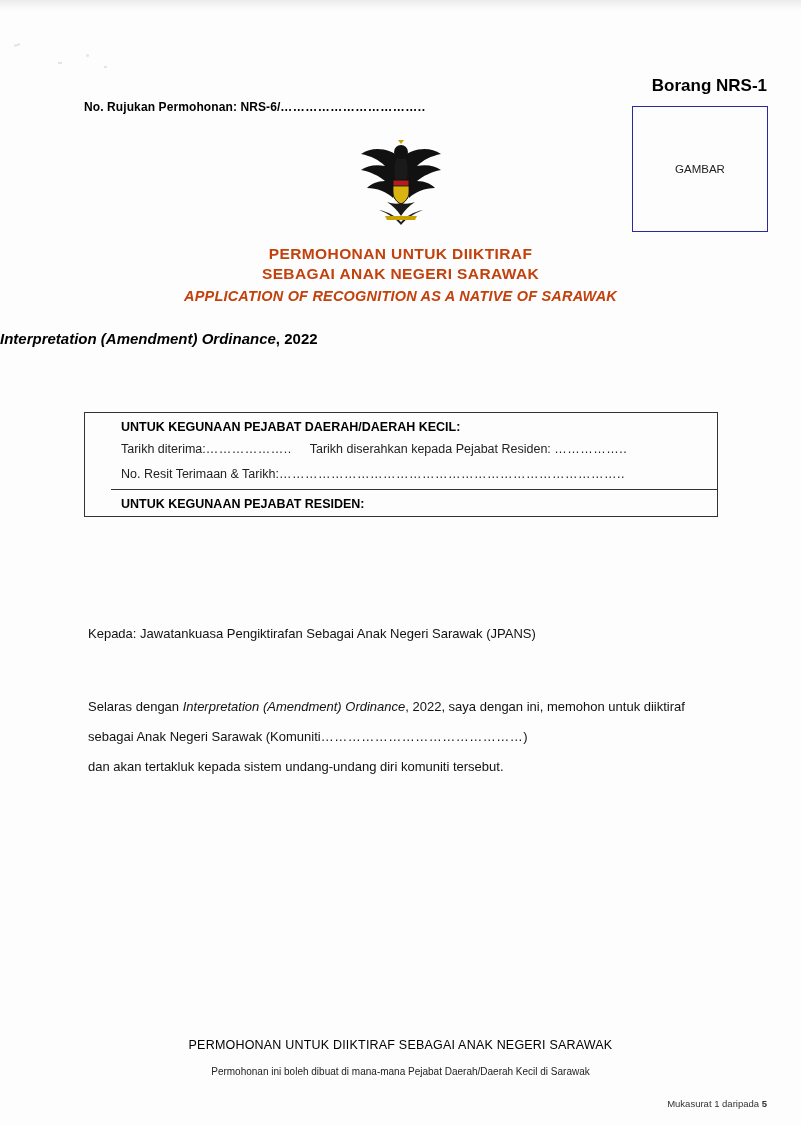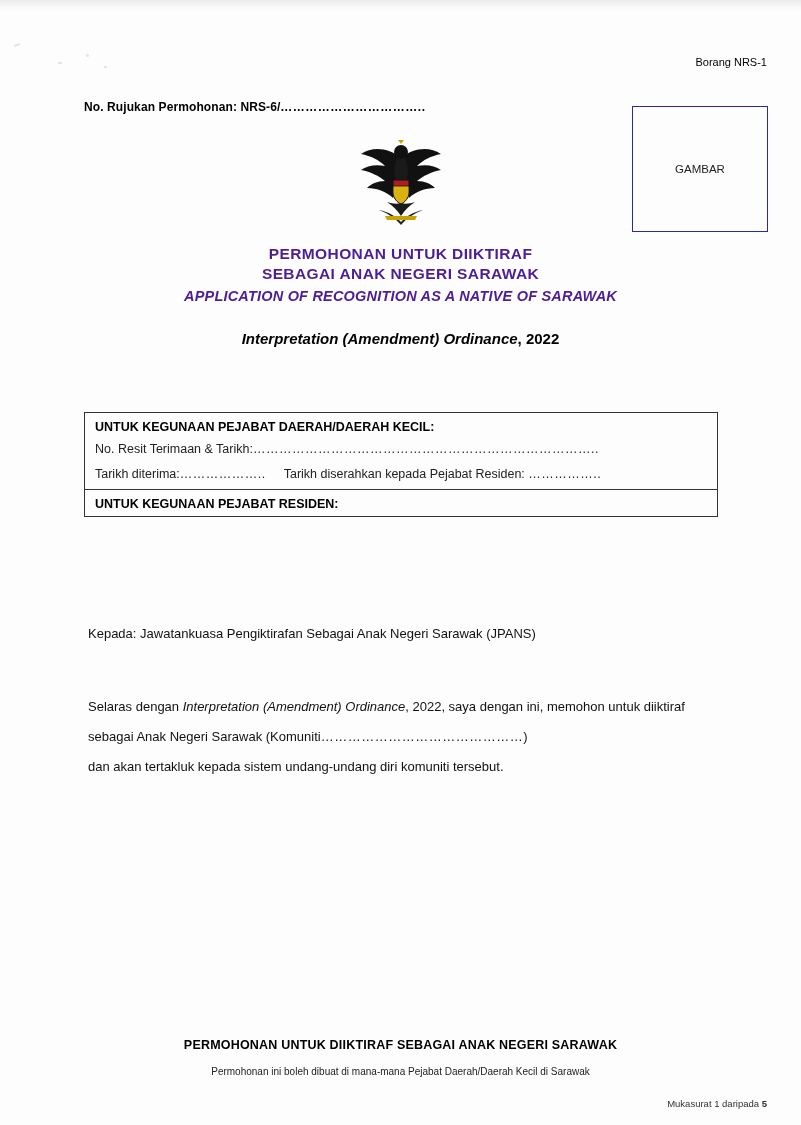--- a/index.html
+++ b/index.html
@@ -41,24 +41,24 @@
     right: 32px;
     border: 1.5px solid #000;
     padding: 5px 12px 6px 12px;
     font-size: 17px;
     font-weight: 400;
     letter-spacing: .3px;
     color: #000;
   }
   .borang {
     position: absolute;
-    top: 56px;
+    top: 76px;
     right: 34px;
-    font-size: 11px;
-    font-weight: normal;
+    font-size: 17px;
+    font-weight: bold;
     color: #000;
   }
 
   .ref-line {
     position: absolute;
     top: 100px;
     left: 84px;
     font-size: 12px;
     font-weight: bold;
     color: #000;
@@ -95,21 +95,21 @@
   }
   .crest svg { display: block; }
 
   
   .title-block {
     position: absolute;
     top: 244px;
     left: 0;
     right: 0;
     text-align: center;
-    color: #4c1d95;
+    color: #c2410c;
   }
   .title-1 {
     font-size: 15.5px;
     font-weight: bold;
     letter-spacing: .4px;
     line-height: 20px;
   }
   .title-2 {
     font-size: 15.5px;
     font-weight: bold;
@@ -120,35 +120,35 @@
     font-size: 14.5px;
     font-weight: bold;
     font-style: italic;
     letter-spacing: .2px;
     margin-top: 4px;
   }
   .ordinance {
     position: absolute;
     top: 330px;
     left: 0; right: 0;
-    text-align: center;
     font-size: 15px;
     font-weight: bold;
     color: #000;
   }
   .ordinance i { font-style: italic; }
 
   
   .office-table {
     position: absolute;
     top: 412px;
     left: 84px;
     width: 634px;
     border: 1px solid #333;
     box-sizing: border-box;
+    padding-left: 26px;
   }
   .office-sec {
     padding: 0;
   }
   .office-sec + .office-sec {
     border-top: 1px solid #333;
   }
   .office-head {
     font-size: 12.5px;
     font-weight: bold;
@@ -187,21 +187,21 @@
   
   .footer {
     position: absolute;
     bottom: 48px;
     left: 0; right: 0;
     text-align: center;
     color: #000;
   }
   .footer-1 {
     font-size: 12.5px;
-    font-weight: bold;
+    font-weight: normal;
     letter-spacing: .2px;
   }
   .footer-2 {
     font-size: 10px;
     margin-top: 14px;
     color: #222;
   }
   .page-num {
     position: absolute;
     bottom: 16px;
@@ -260,24 +260,24 @@
 
   <div class="ordinance">
     <i>Interpretation (Amendment) Ordinance</i><span>, 2022</span>
   </div>
 
   <div class="office-table">
 
     <div class="office-sec">
       <div class="office-head">UNTUK KEGUNAAN PEJABAT DAERAH/DAERAH KECIL:</div>
       <div class="office-row">
-        <span>No. Resit Terimaan &amp; Tarikh:</span><span class="dots">……………………………………………………………………..</span>
+        <span>Tarikh diterima:</span><span class="dots">………………..</span><span class="gap"></span><span>Tarikh diserahkan kepada Pejabat Residen: </span><span class="dots">……………..</span>
       </div>
       <div class="office-row">
-        <span>Tarikh diterima:</span><span class="dots">………………..</span><span class="gap"></span><span>Tarikh diserahkan kepada Pejabat Residen: </span><span class="dots">……………..</span>
+        <span>No. Resit Terimaan &amp; Tarikh:</span><span class="dots">……………………………………………………………………..</span>
       </div>
     </div>
 
     <div class="office-sec">
       <div class="office-head">UNTUK KEGUNAAN PEJABAT RESIDEN:</div>
     </div>
 
   </div>
 
   <div class="to-line">Kepada: Jawatankuasa Pengiktirafan Sebagai Anak Negeri Sarawak (JPANS)</div>

